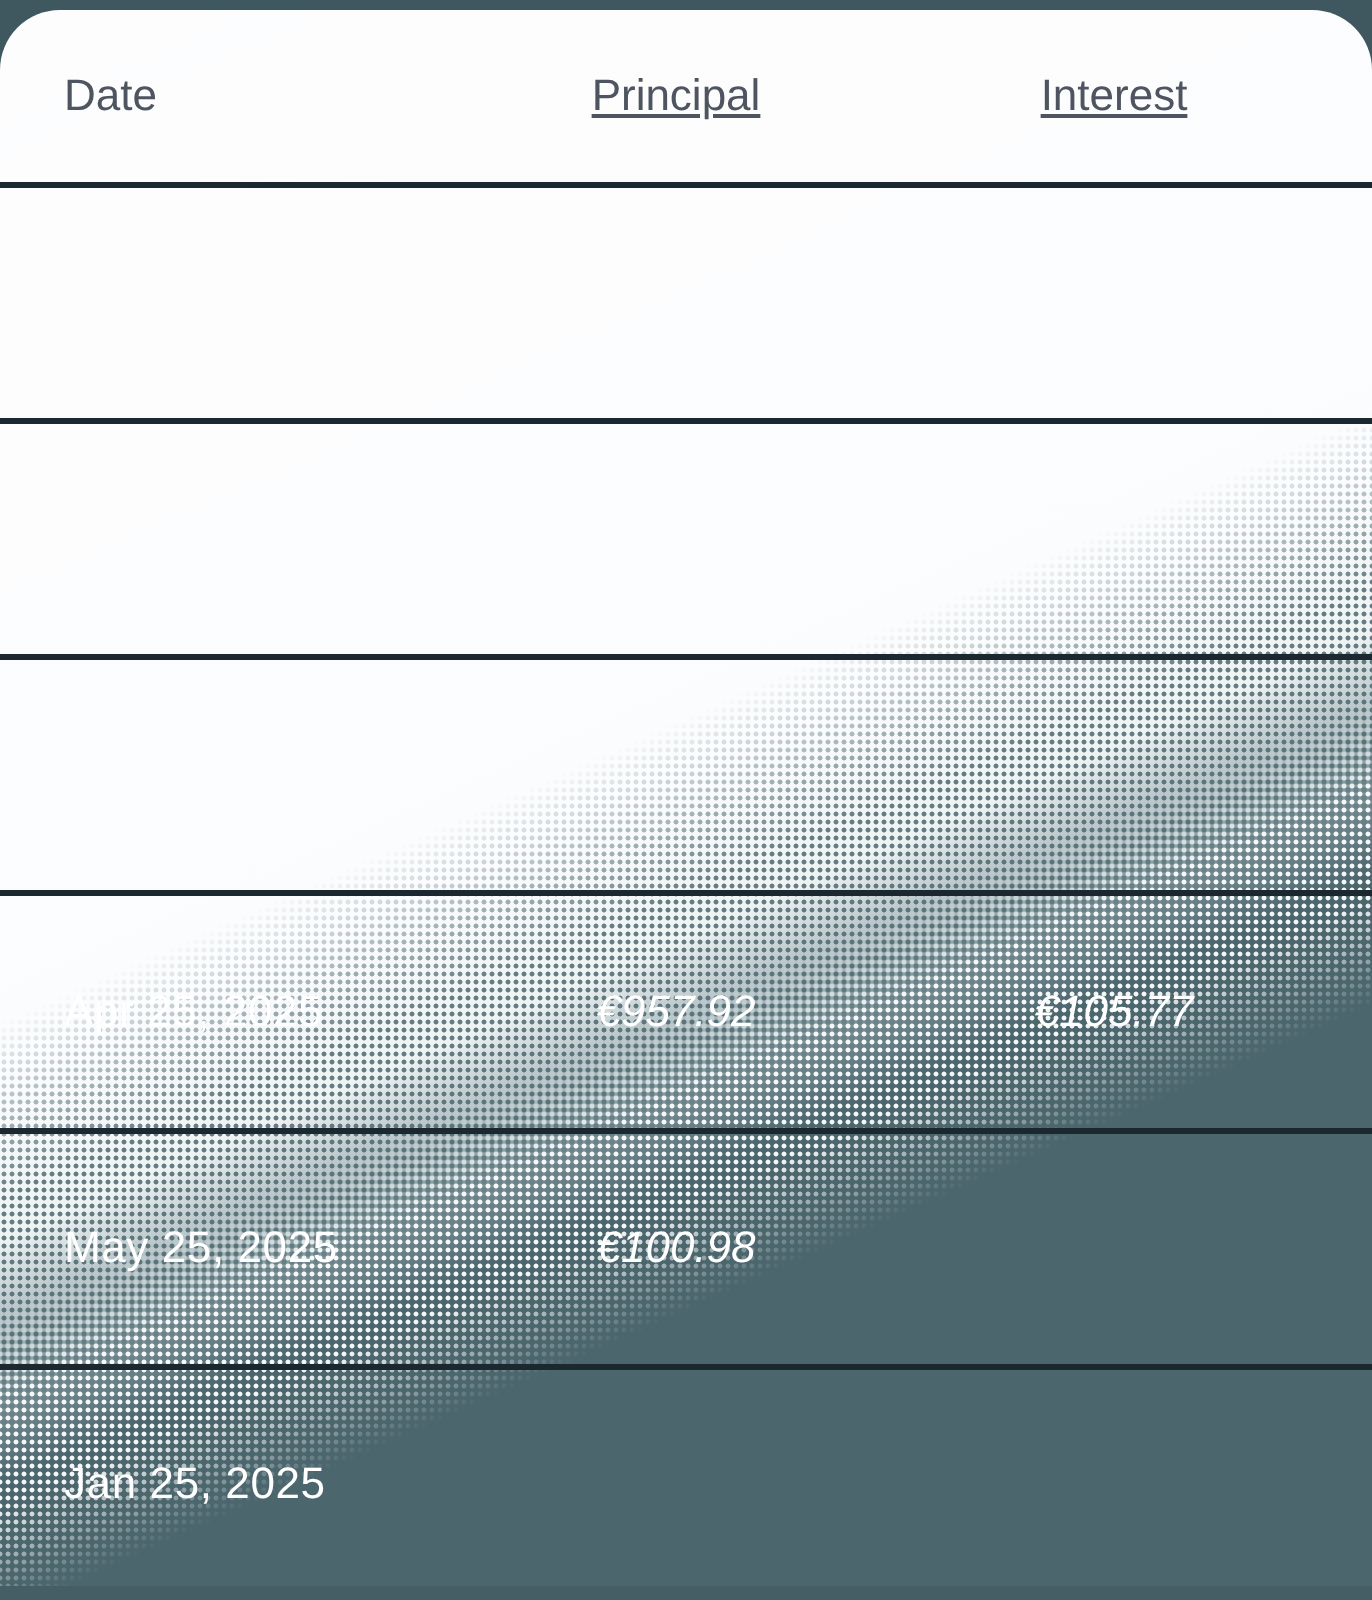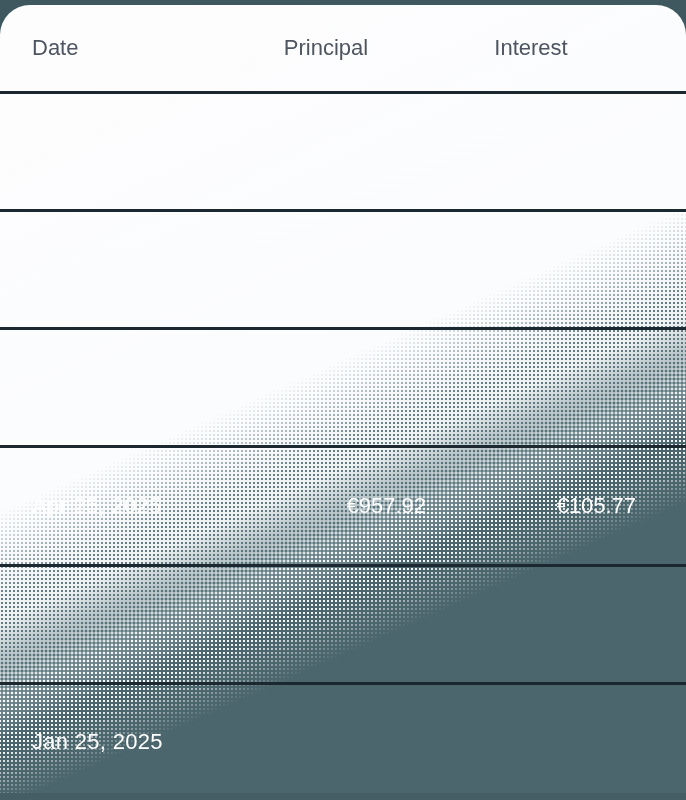--- a/index.html
+++ b/index.html
@@ -53,40 +53,41 @@
     width: 100%;
     height: 100%;
     display: flex;
     flex-direction: column;
   }
 
   .grid-row {
     display: grid;
     grid-template-columns: 1fr 200px 210px;
     align-items: center;
-    padding: 0 50px 0 32px;
+    padding: 0 24px 0 32px;
     box-sizing: border-box;
+    gap: 14px;
   }
 
   .thead {
     height: 90px;
     color: #4e5560;
     font-size: 22px;
   }
   .thead .col-principal,
-  .thead .col-interest { text-align: center; }
+  .thead .col-interest { text-align: center; text-decoration: underline; }
 
   .trow {
     height: 124px;
     border-top: 3px solid #1c2830;
     color: #ffffff;
     font-size: 22px;
   }
   .trow .cell-principal,
-  .trow .cell-interest { text-align: right; }
+  .trow .cell-interest { text-align: center; font-style: italic; }
 
   .cell-date { text-align: left; letter-spacing: 0.3px; }
 
   .bottom-strip {
     position: absolute;
     left: 0;
     bottom: 0;
     width: 100%;
     height: 7px;
     background: #455e66;
@@ -127,20 +128,22 @@
       <div class="cell-interest"></div>
     </div>
 
     <div class="grid-row trow">
       <div class="cell-date">Apr 25, 2025</div>
       <div class="cell-principal">€957.92</div>
       <div class="cell-interest">€105.77</div>
     </div>
 
     <div class="grid-row trow">
+      <div class="cell-date">May 25, 2025</div>
+      <div class="cell-interest">€100.98</div>
     </div>
 
     <div class="grid-row trow">
       <div class="cell-date">Jan 25, 2025</div>
       <div class="cell-principal"></div>
       <div class="cell-interest"></div>
     </div>
 
   </div>
 

